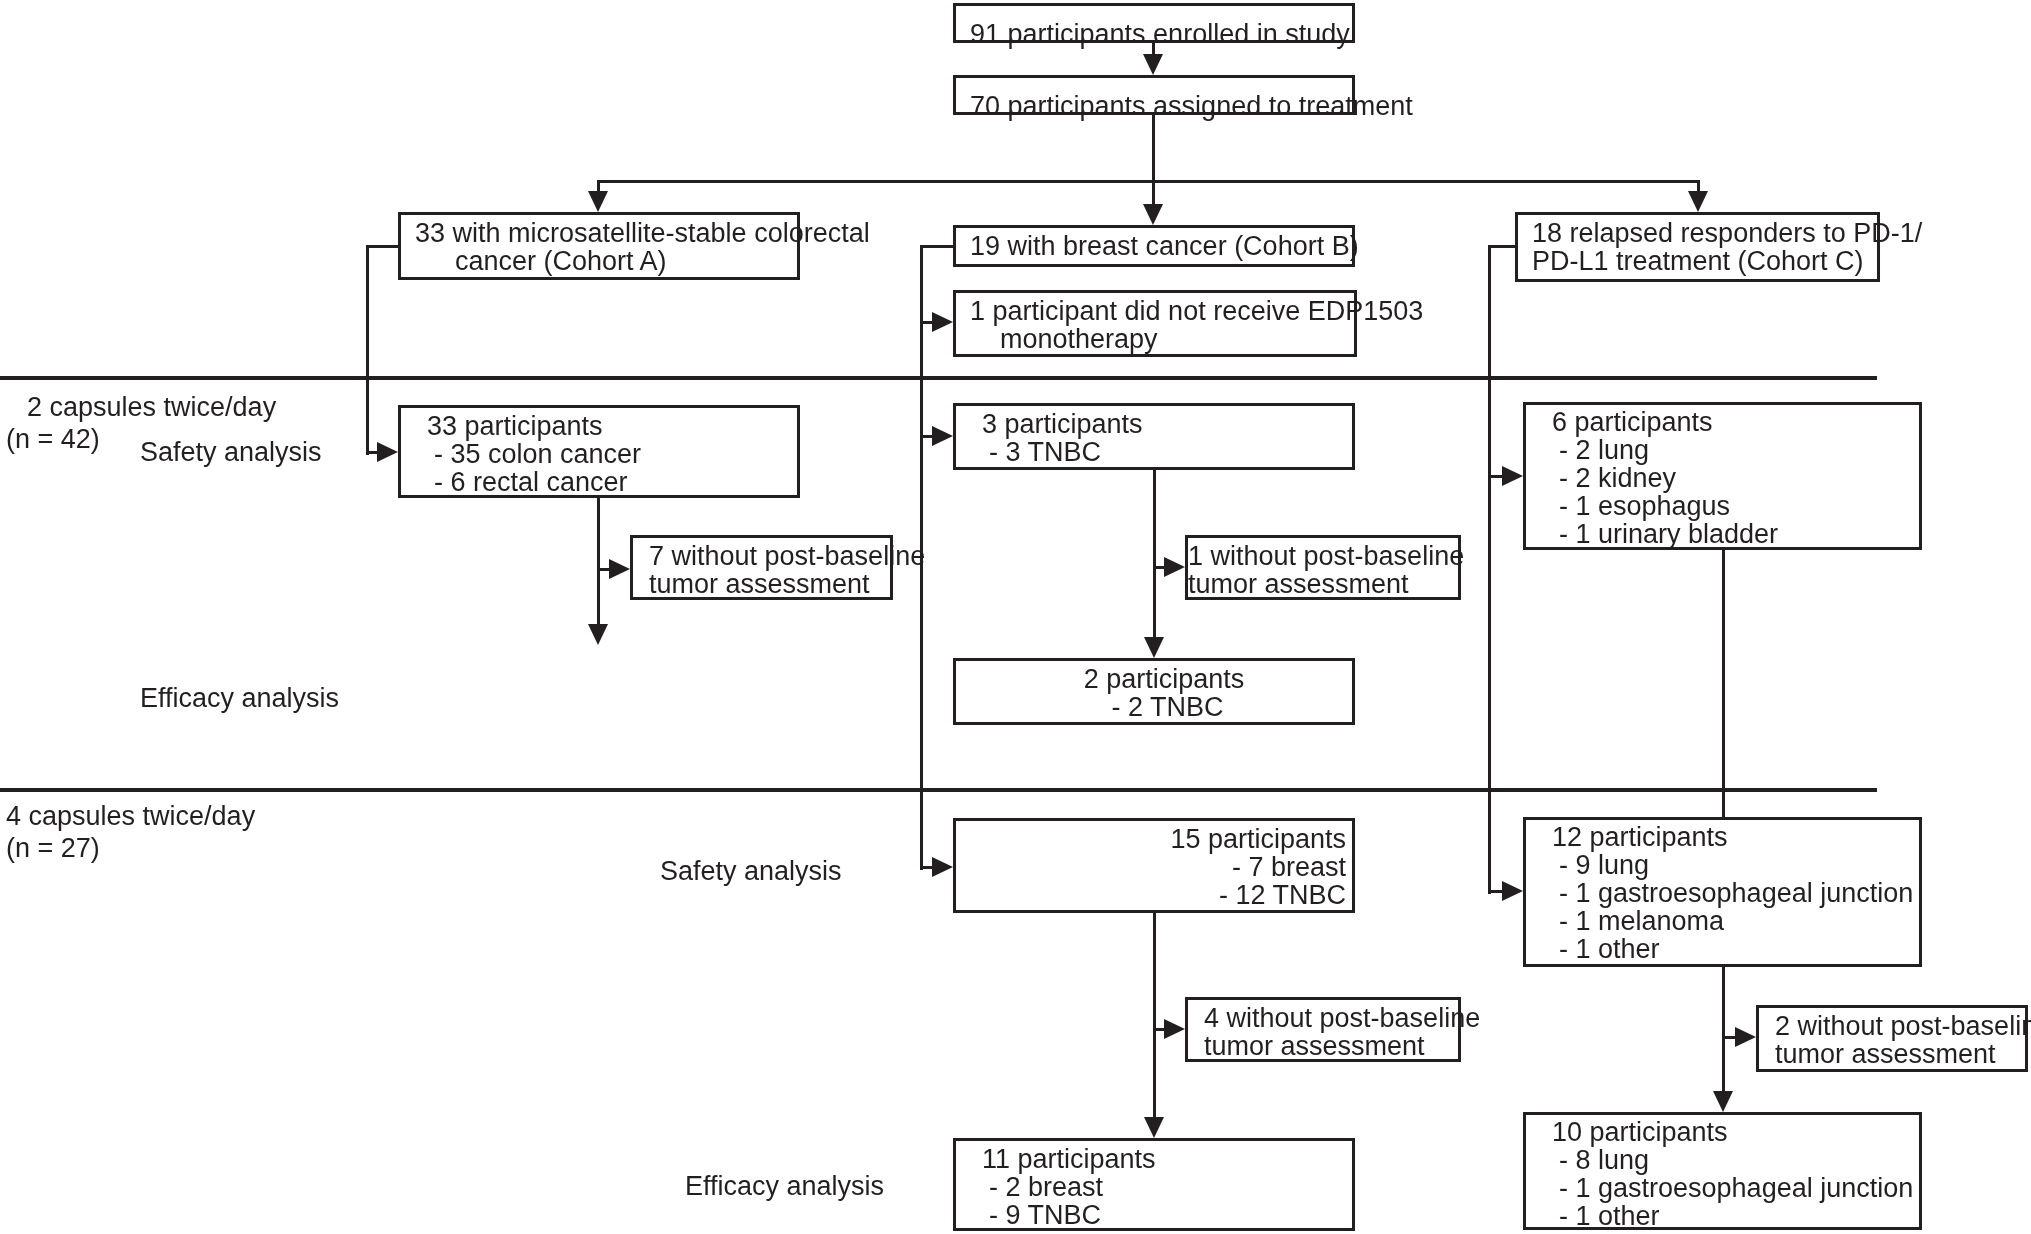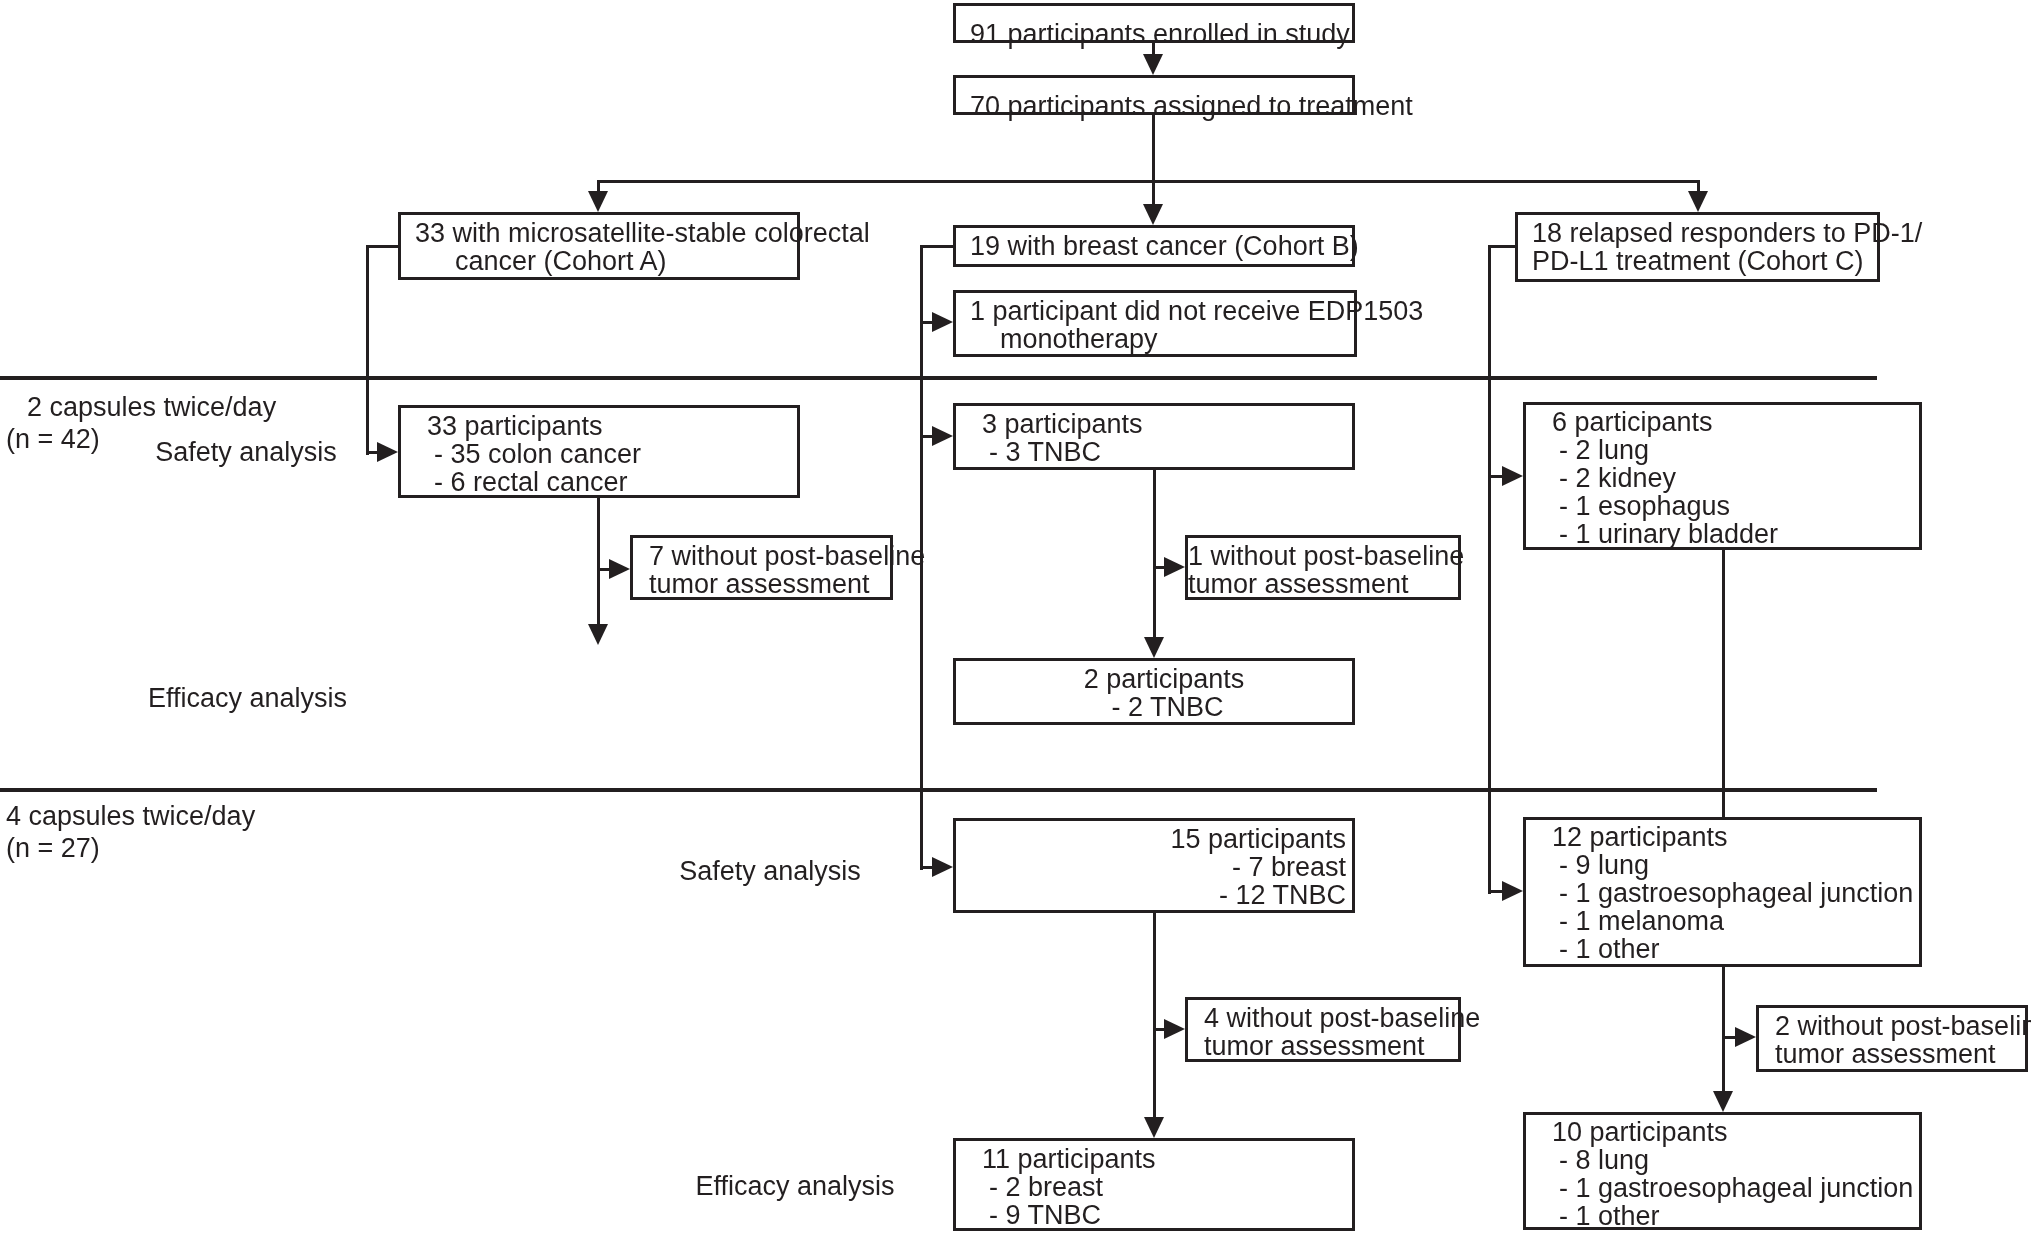--- a/index.html
+++ b/index.html
@@ -17,21 +17,21 @@
     font-size:27px; line-height:28px;
     padding:4px 6px 0 26px;
   }
   .box.head { padding-left:14px; }
   .box.c1 { padding-top:14px; }
   .ln { white-space:nowrap; }
   .ln.sub { margin-left:7px; }
   .ln.ind40 { margin-left:40px; }
   .ln.ind30 { margin-left:30px; }
   .sidelabel { position:absolute; font-size:27px; white-space:nowrap; }
-  .sidelabel.right { text-align:center; }
+  .sidelabel.right { text-align:left; }
   .hline, .vline, .divider { position:absolute; background:#231f20; }
   .hline { height:3px; }
   .vline { width:3px; }
   .divider { height:4px; left:0; width:1877px; }
   .arr-r {
     position:absolute; width:0; height:0;
     border-top:10px solid transparent; border-bottom:10px solid transparent;
     border-left:21px solid #231f20;
   }
   .arr-d {

